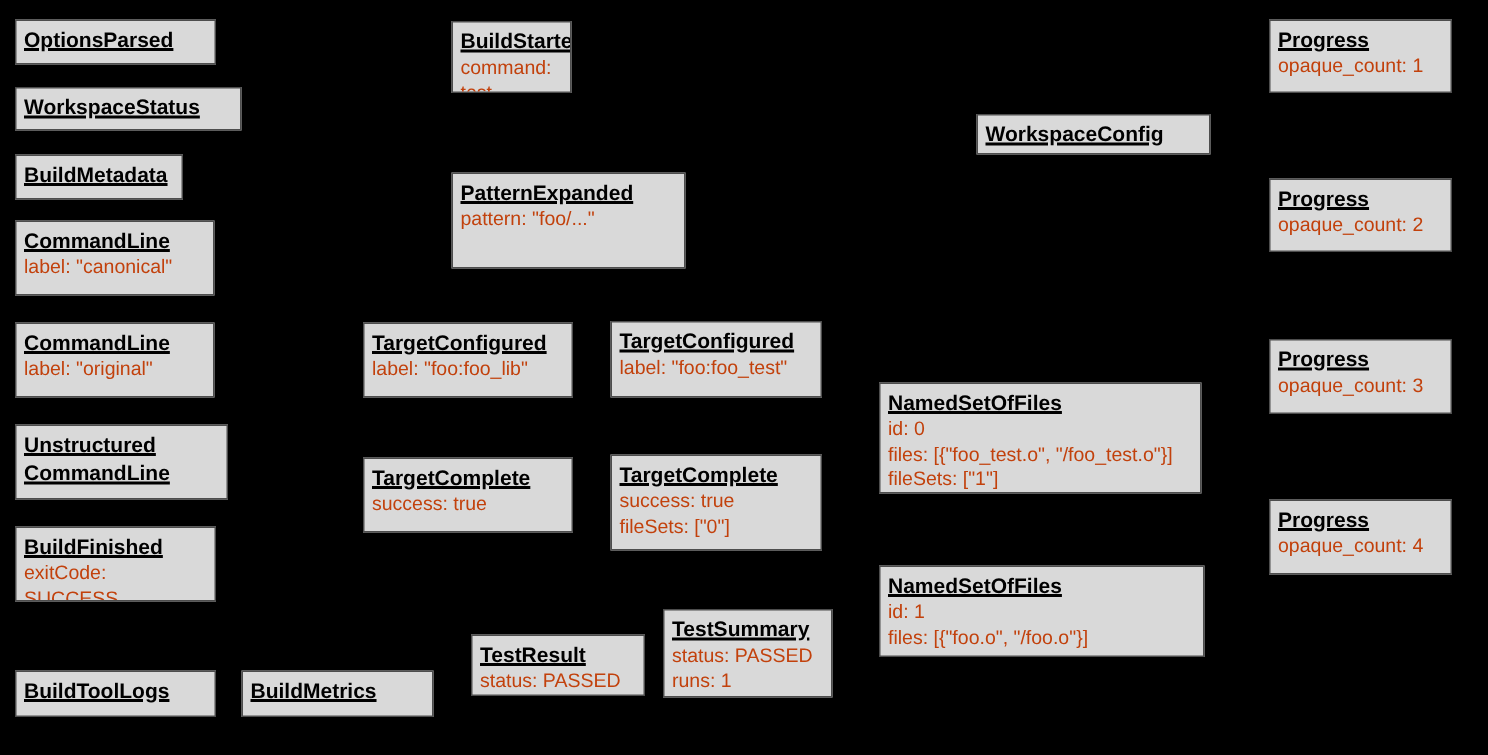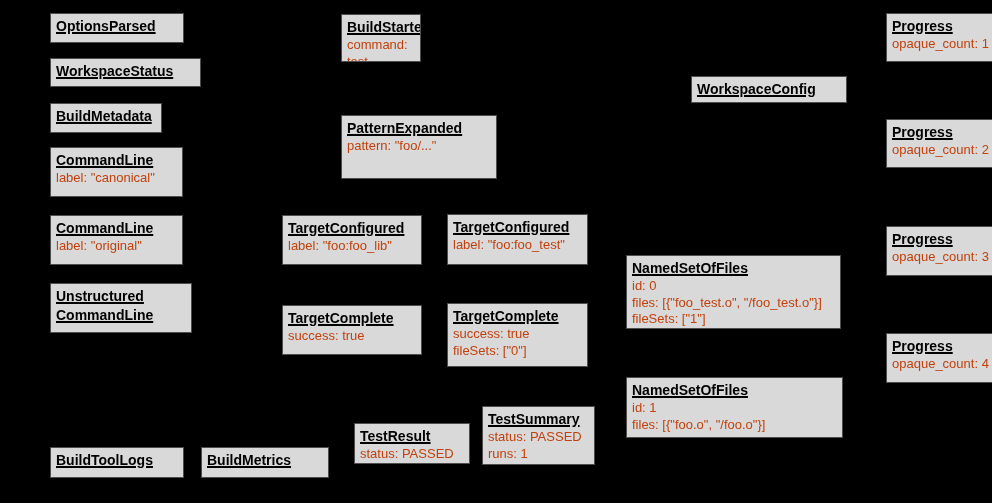--- a/index.html
+++ b/index.html
@@ -21,21 +21,20 @@
     height: 503px;
   }
   .box {
     position: absolute;
     box-sizing: border-box;
     background: #d9d9d9;
     border: 1px solid #4d4d4d;
     padding: 3px 6px 3px 5px;
     color: #000000;
     overflow: hidden;
-    margin-left: 40px;
   }
   .box .title {
     font-size: 14px;
     font-weight: bold;
     line-height: 19px;
     text-decoration: underline;
     text-decoration-thickness: 1.5px;
     white-space: pre-line;
     color: #000000;
   }
@@ -71,20 +70,24 @@
   <div class="box" style="left:10px;top:215px;width:133px;height:50px">
     <div class="title">CommandLine</div>
     <div class="body">label: "original"</div>
   </div>
 
   <div class="box" style="left:10px;top:283px;width:142px;height:50px">
     <div class="title">Unstructured
 CommandLine</div>
   </div>
 
+  <div class="box" style="left:10px;top:351px;width:134px;height:50px">
+    <div class="title">BuildFinished</div>
+    <div class="body">exitCode: SUCCESS</div>
+  </div>
 
   <div class="box" style="left:10px;top:447px;width:134px;height:31px">
     <div class="title">BuildToolLogs</div>
   </div>
 
   <div class="box" style="left:161px;top:447px;width:128px;height:31px">
     <div class="title">BuildMetrics</div>
   </div>
 
   <div class="box" style="left:301px;top:14px;width:80px;height:48px">

